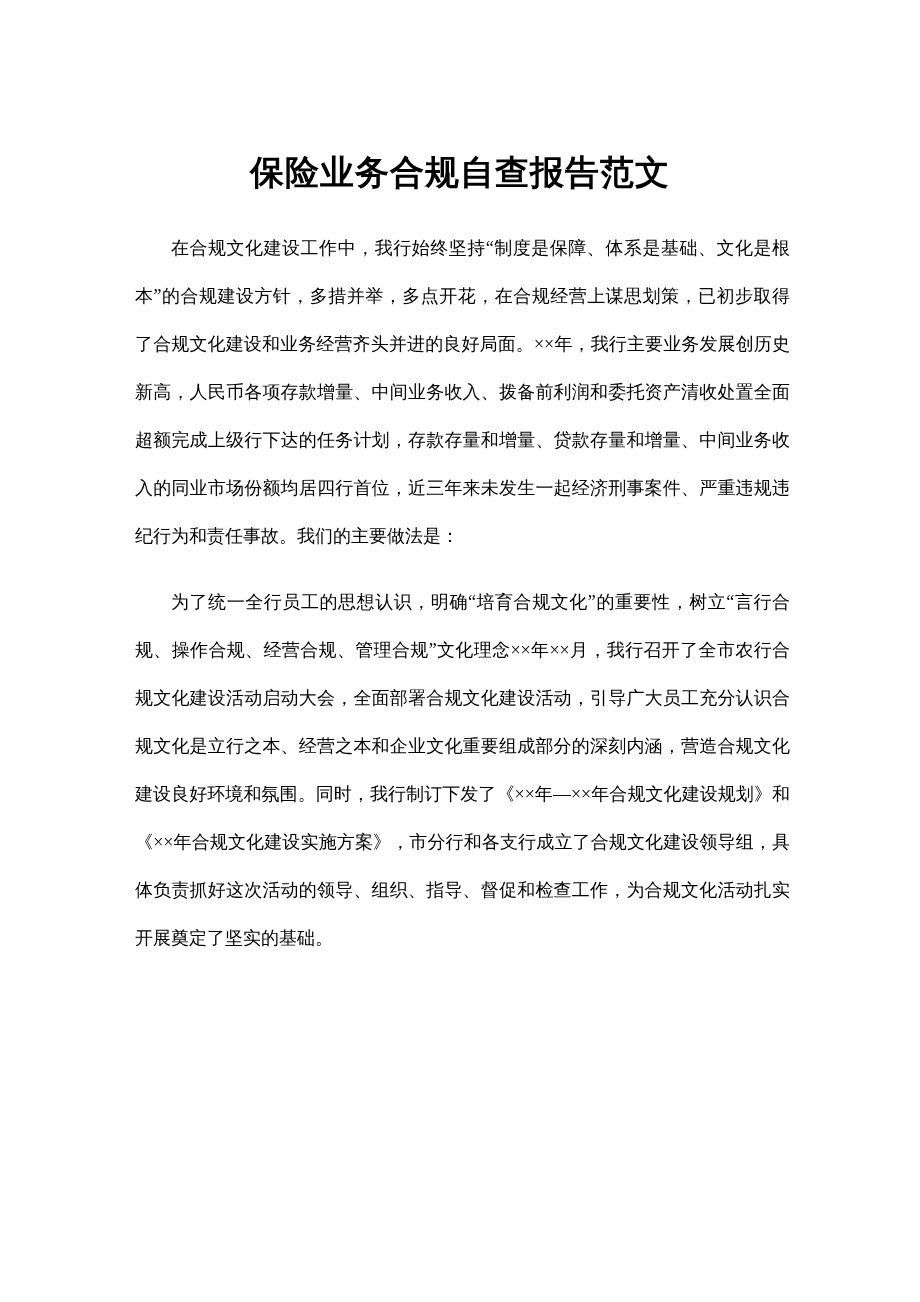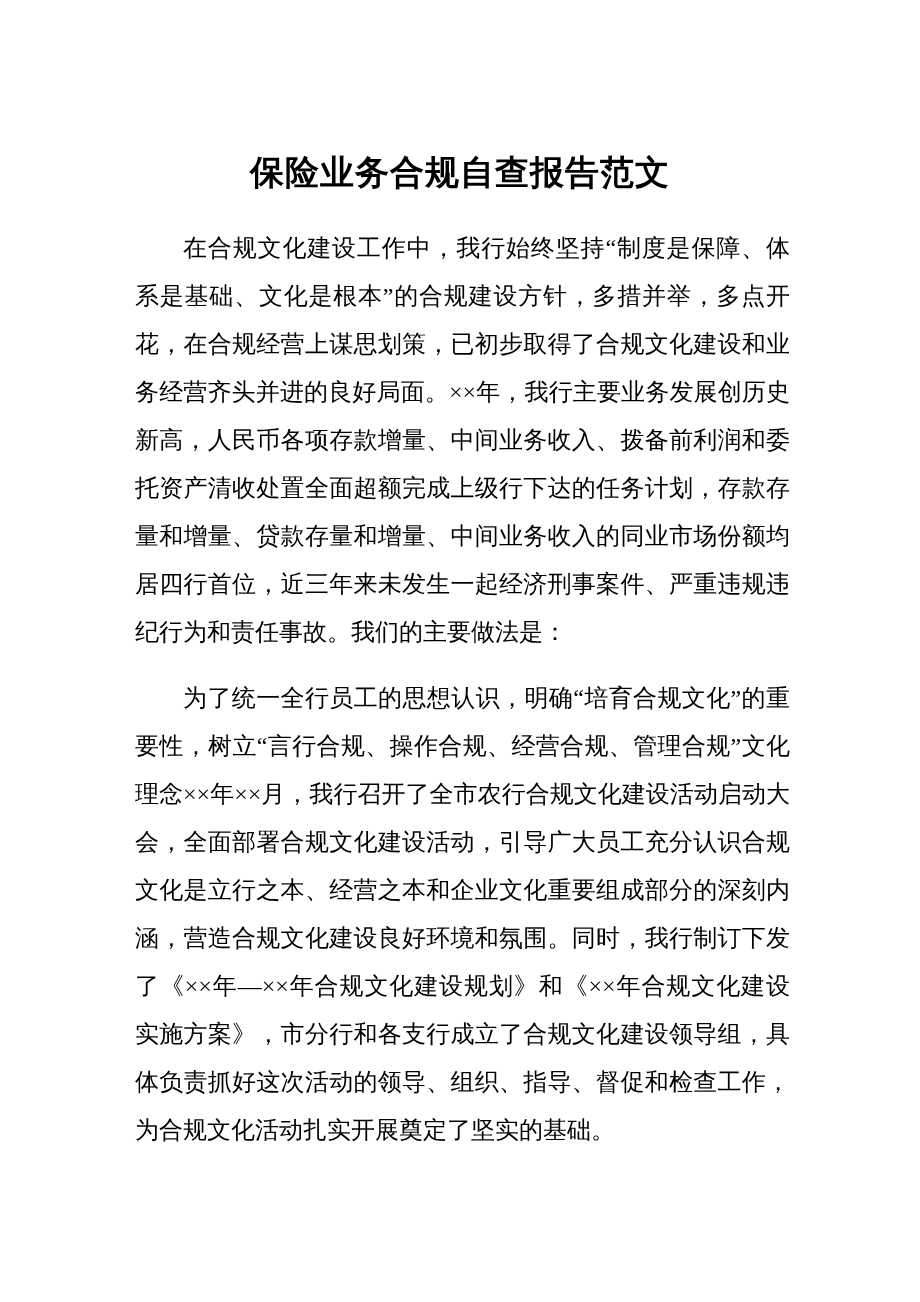--- a/index.html
+++ b/index.html
@@ -29,21 +29,21 @@
     margin: 10px 130px 0 137px;
     font-size: 21px;
     line-height: 30px;
     font-weight: normal;
   }
   .doc-body {
     margin: 0 130px 0 135px;
   }
   .doc-body p {
     margin: 0;
-    font-size: 24px;
+    font-size: 18px;
     line-height: 48px;
     text-align: justify;
     text-justify: inter-ideograph;
     text-indent: 2em;
     word-break: break-all;
     overflow-wrap: break-word;
   }
   .doc-body p.first {
     margin-top: 28px;
   }

